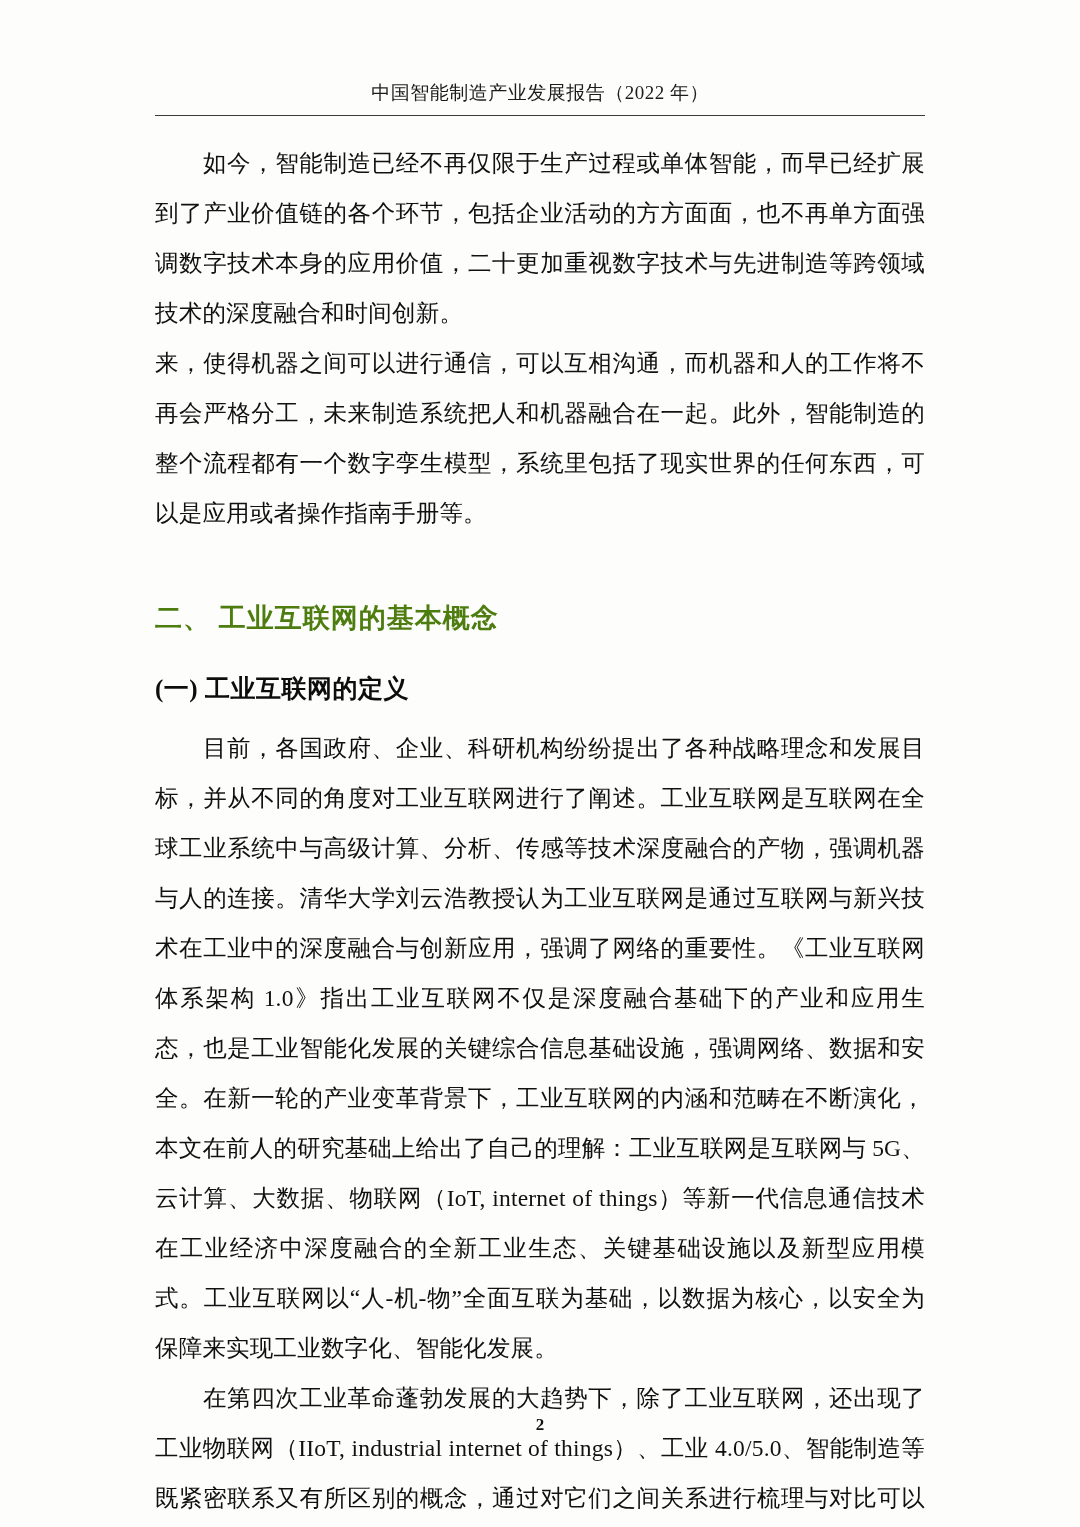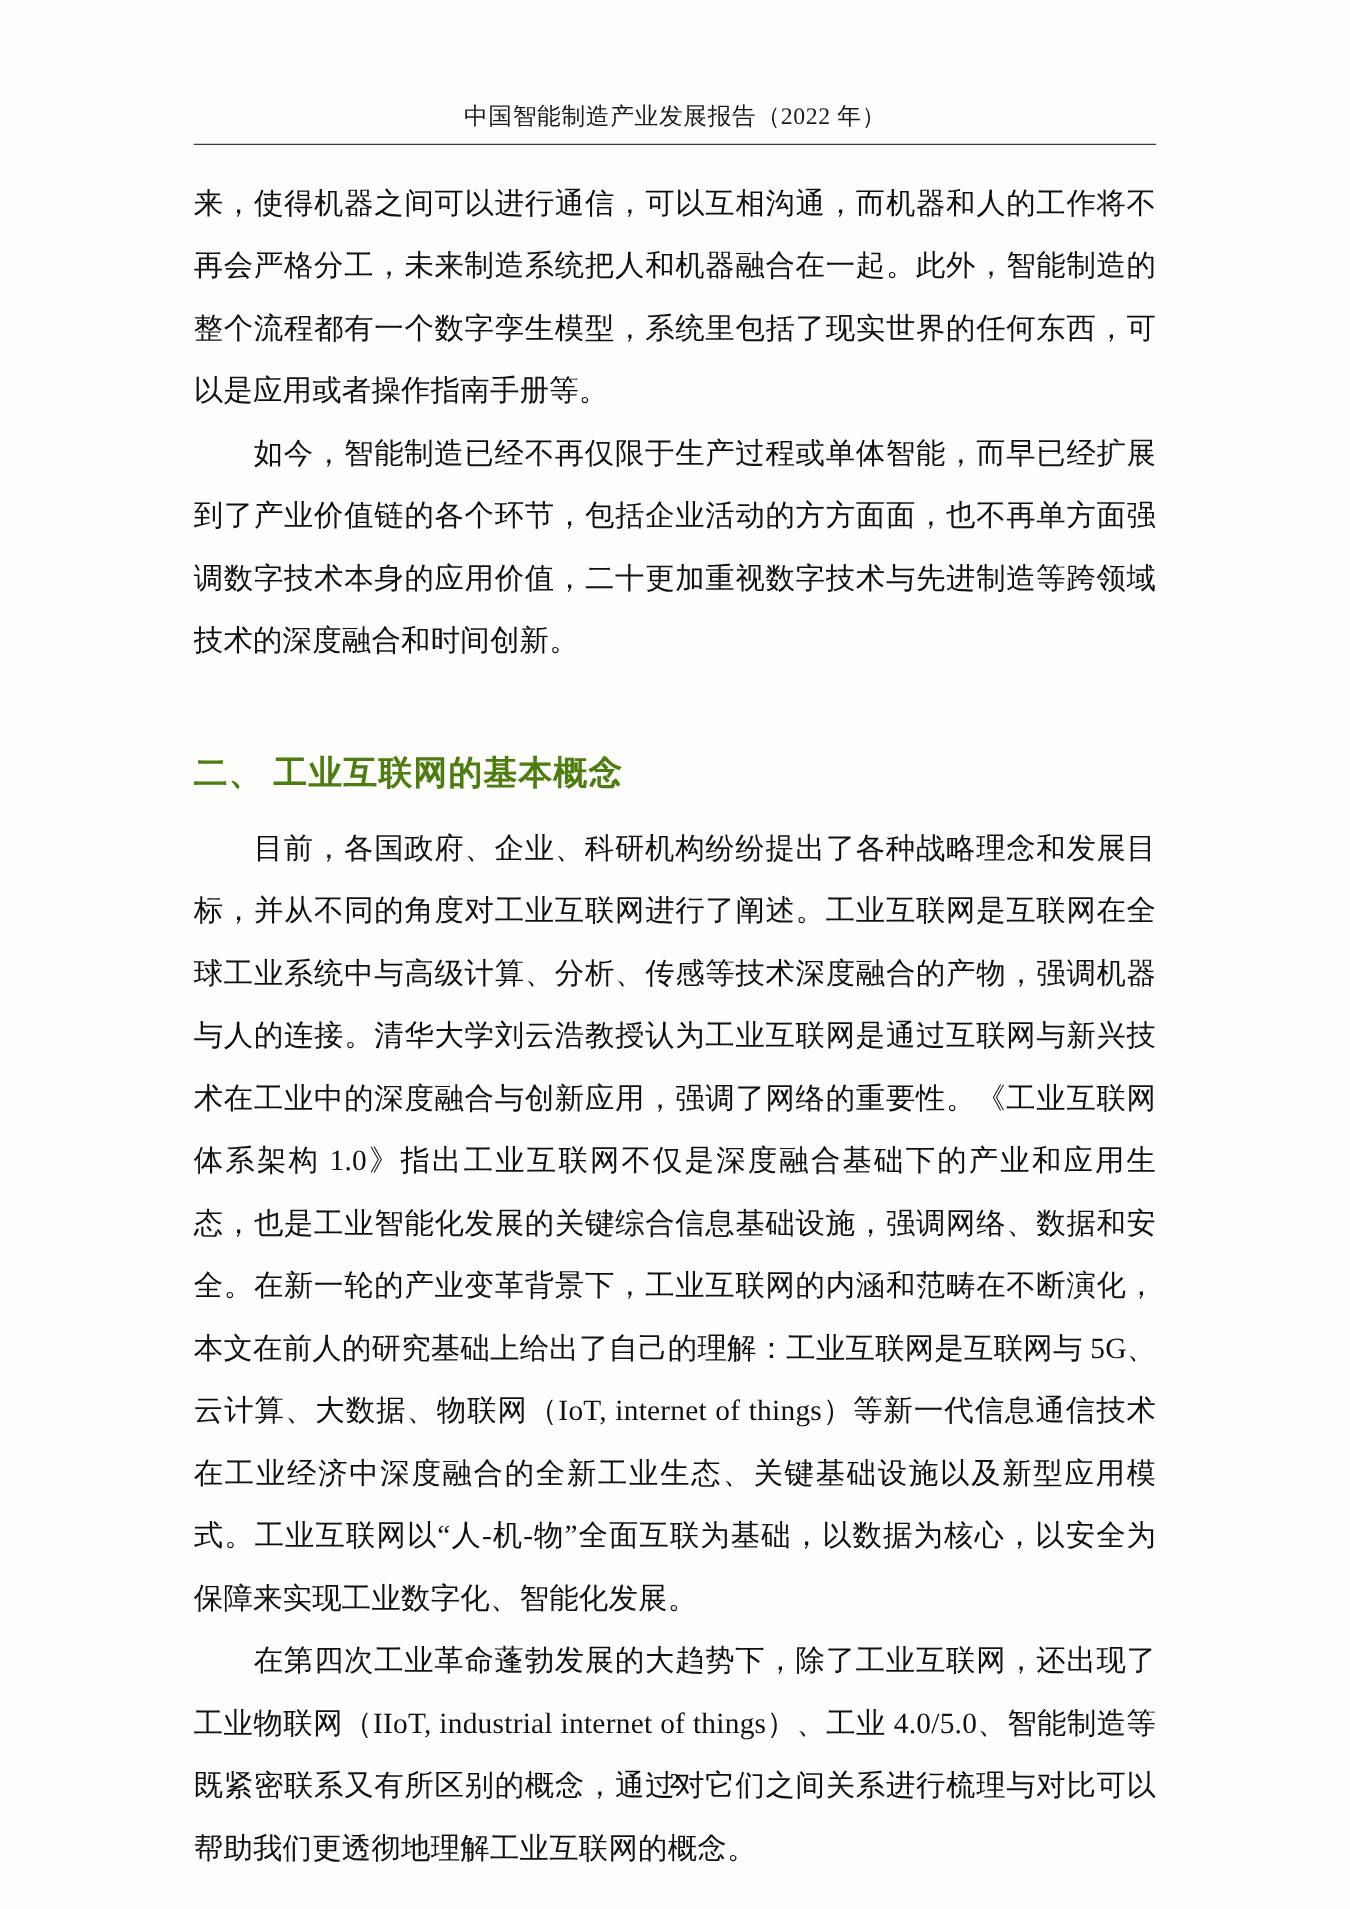--- a/index.html
+++ b/index.html
@@ -85,24 +85,25 @@
 </head>
 <body>
 
 <div class="page">
   <div class="content">
 
     <div class="header">中国智能制造产业发展报告（2022 年）</div>
     <div class="header-rule"></div>
 
     <div class="body-text">
+      <p class="para indent">如今，智能制造已经不再仅限于生产过程或单体智能，而早已经扩展到了产业价值链的各个环节，包括企业活动的方方面面，也不再单方面强调数字技术本身的应用价值，二十更加重视数字技术与先进制造等跨领域技术的深度融合和时间创新。</p>
       <p class="para">来，使得机器之间可以进行通信，可以互相沟通，而机器和人的工作将不再会严格分工，未来制造系统把人和机器融合在一起。此外，智能制造的整个流程都有一个数字孪生模型，系统里包括了现实世界的任何东西，可以是应用或者操作指南手册等。</p>
-      <p class="para indent">如今，智能制造已经不再仅限于生产过程或单体智能，而早已经扩展到了产业价值链的各个环节，包括企业活动的方方面面，也不再单方面强调数字技术本身的应用价值，二十更加重视数字技术与先进制造等跨领域技术的深度融合和时间创新。</p>
 
       <h2 class="section">二、 工业互联网的基本概念</h2>
+      <h3 class="subsection">(一) 工业互联网的定义</h3>
 
       <div class="gap-small"></div>
 
       <p class="para indent">目前，各国政府、企业、科研机构纷纷提出了各种战略理念和发展目标，并从不同的角度对工业互联网进行了阐述。工业互联网是互联网在全球工业系统中与高级计算、分析、传感等技术深度融合的产物，强调机器与人的连接。清华大学刘云浩教授认为工业互联网是通过互联网与新兴技术在工业中的深度融合与创新应用，强调了网络的重要性。《工业互联网体系架构 1.0》指出工业互联网不仅是深度融合基础下的产业和应用生态，也是工业智能化发展的关键综合信息基础设施，强调网络、数据和安全。在新一轮的产业变革背景下，工业互联网的内涵和范畴在不断演化，本文在前人的研究基础上给出了自己的理解：工业互联网是互联网与 5G、云计算、大数据、物联网（IoT, internet of things）等新一代信息通信技术在工业经济中深度融合的全新工业生态、关键基础设施以及新型应用模式。工业互联网以“人-机-物”全面互联为基础，以数据为核心，以安全为保障来实现工业数字化、智能化发展。</p>
       <p class="para indent">在第四次工业革命蓬勃发展的大趋势下，除了工业互联网，还出现了工业物联网（IIoT, industrial internet of things）、工业 4.0/5.0、智能制造等既紧密联系又有所区别的概念，通过对它们之间关系进行梳理与对比可以帮助我们更透彻地理解工业互联网的概念。</p>
     </div>
   </div>
 
   <div class="page-number">2</div>
 </div>

